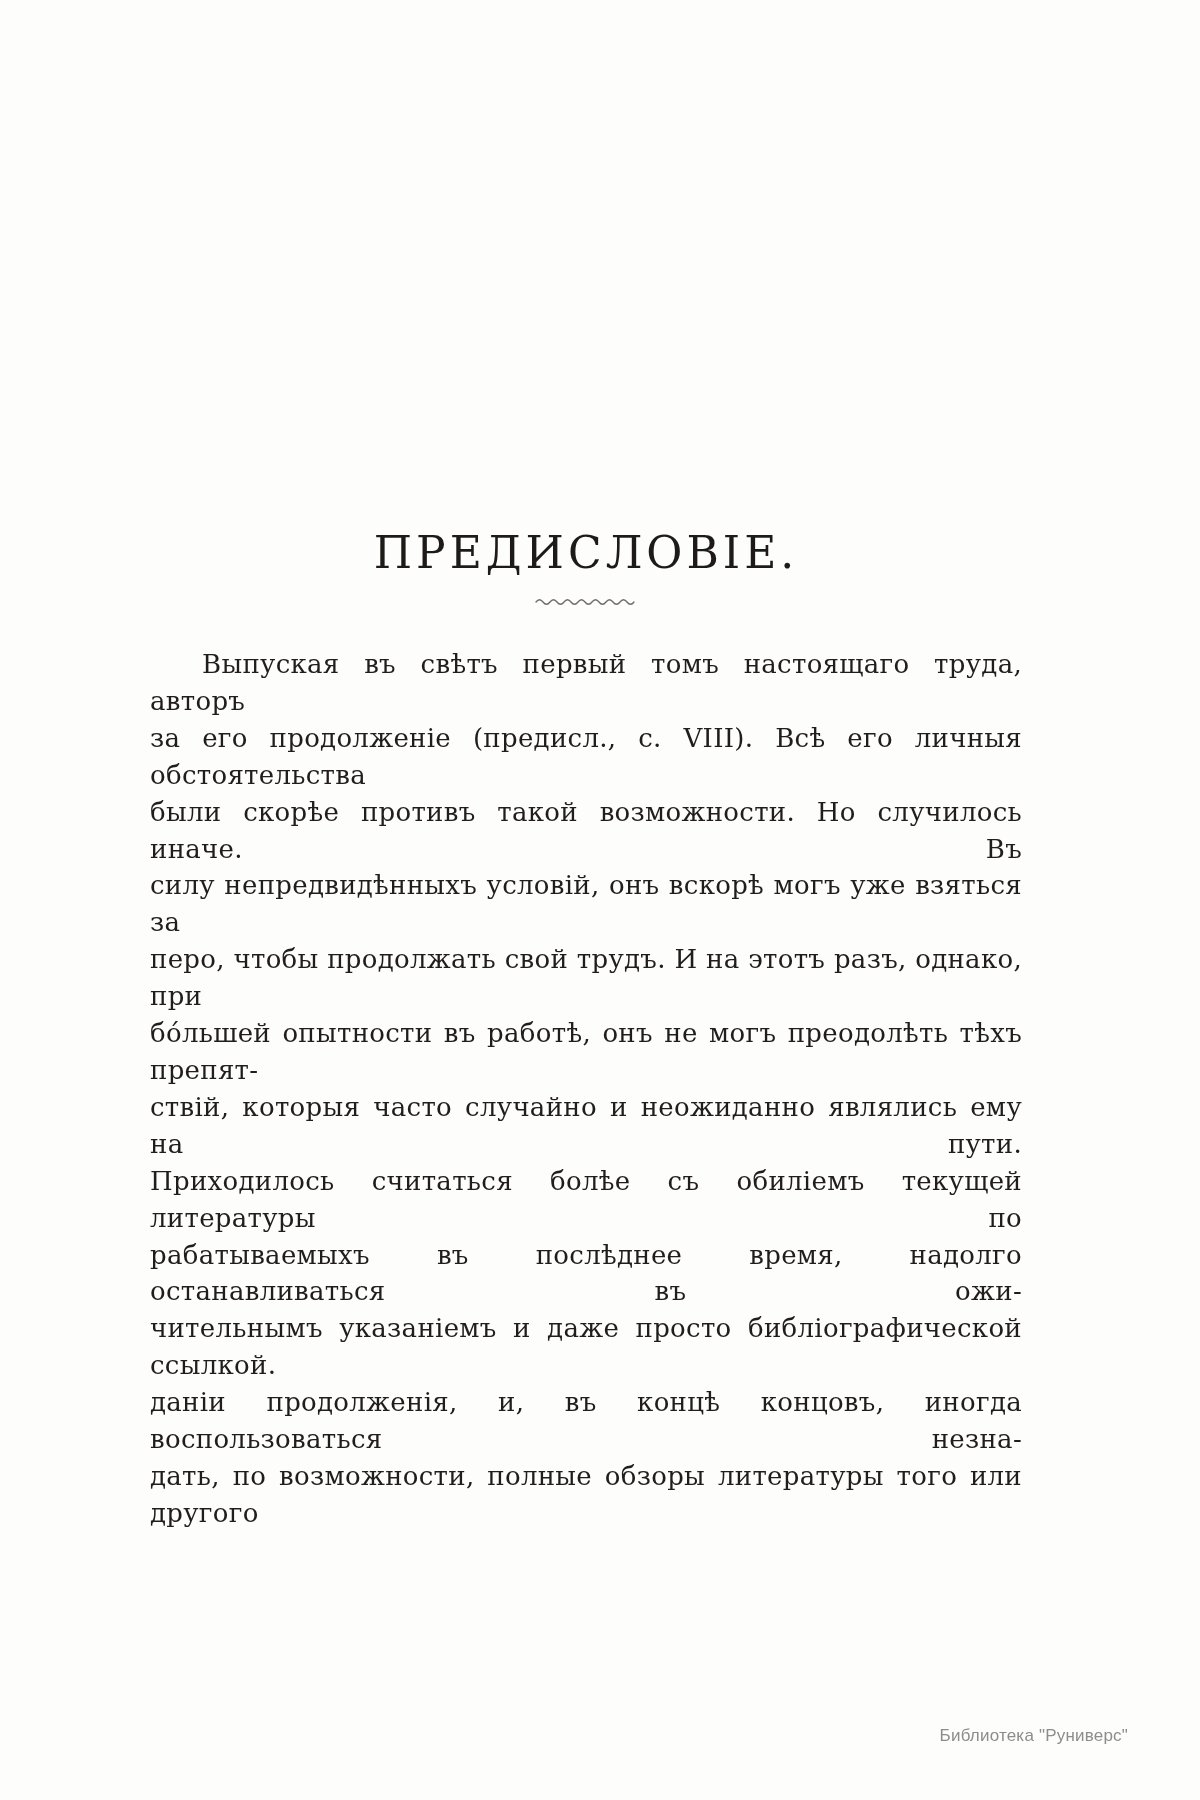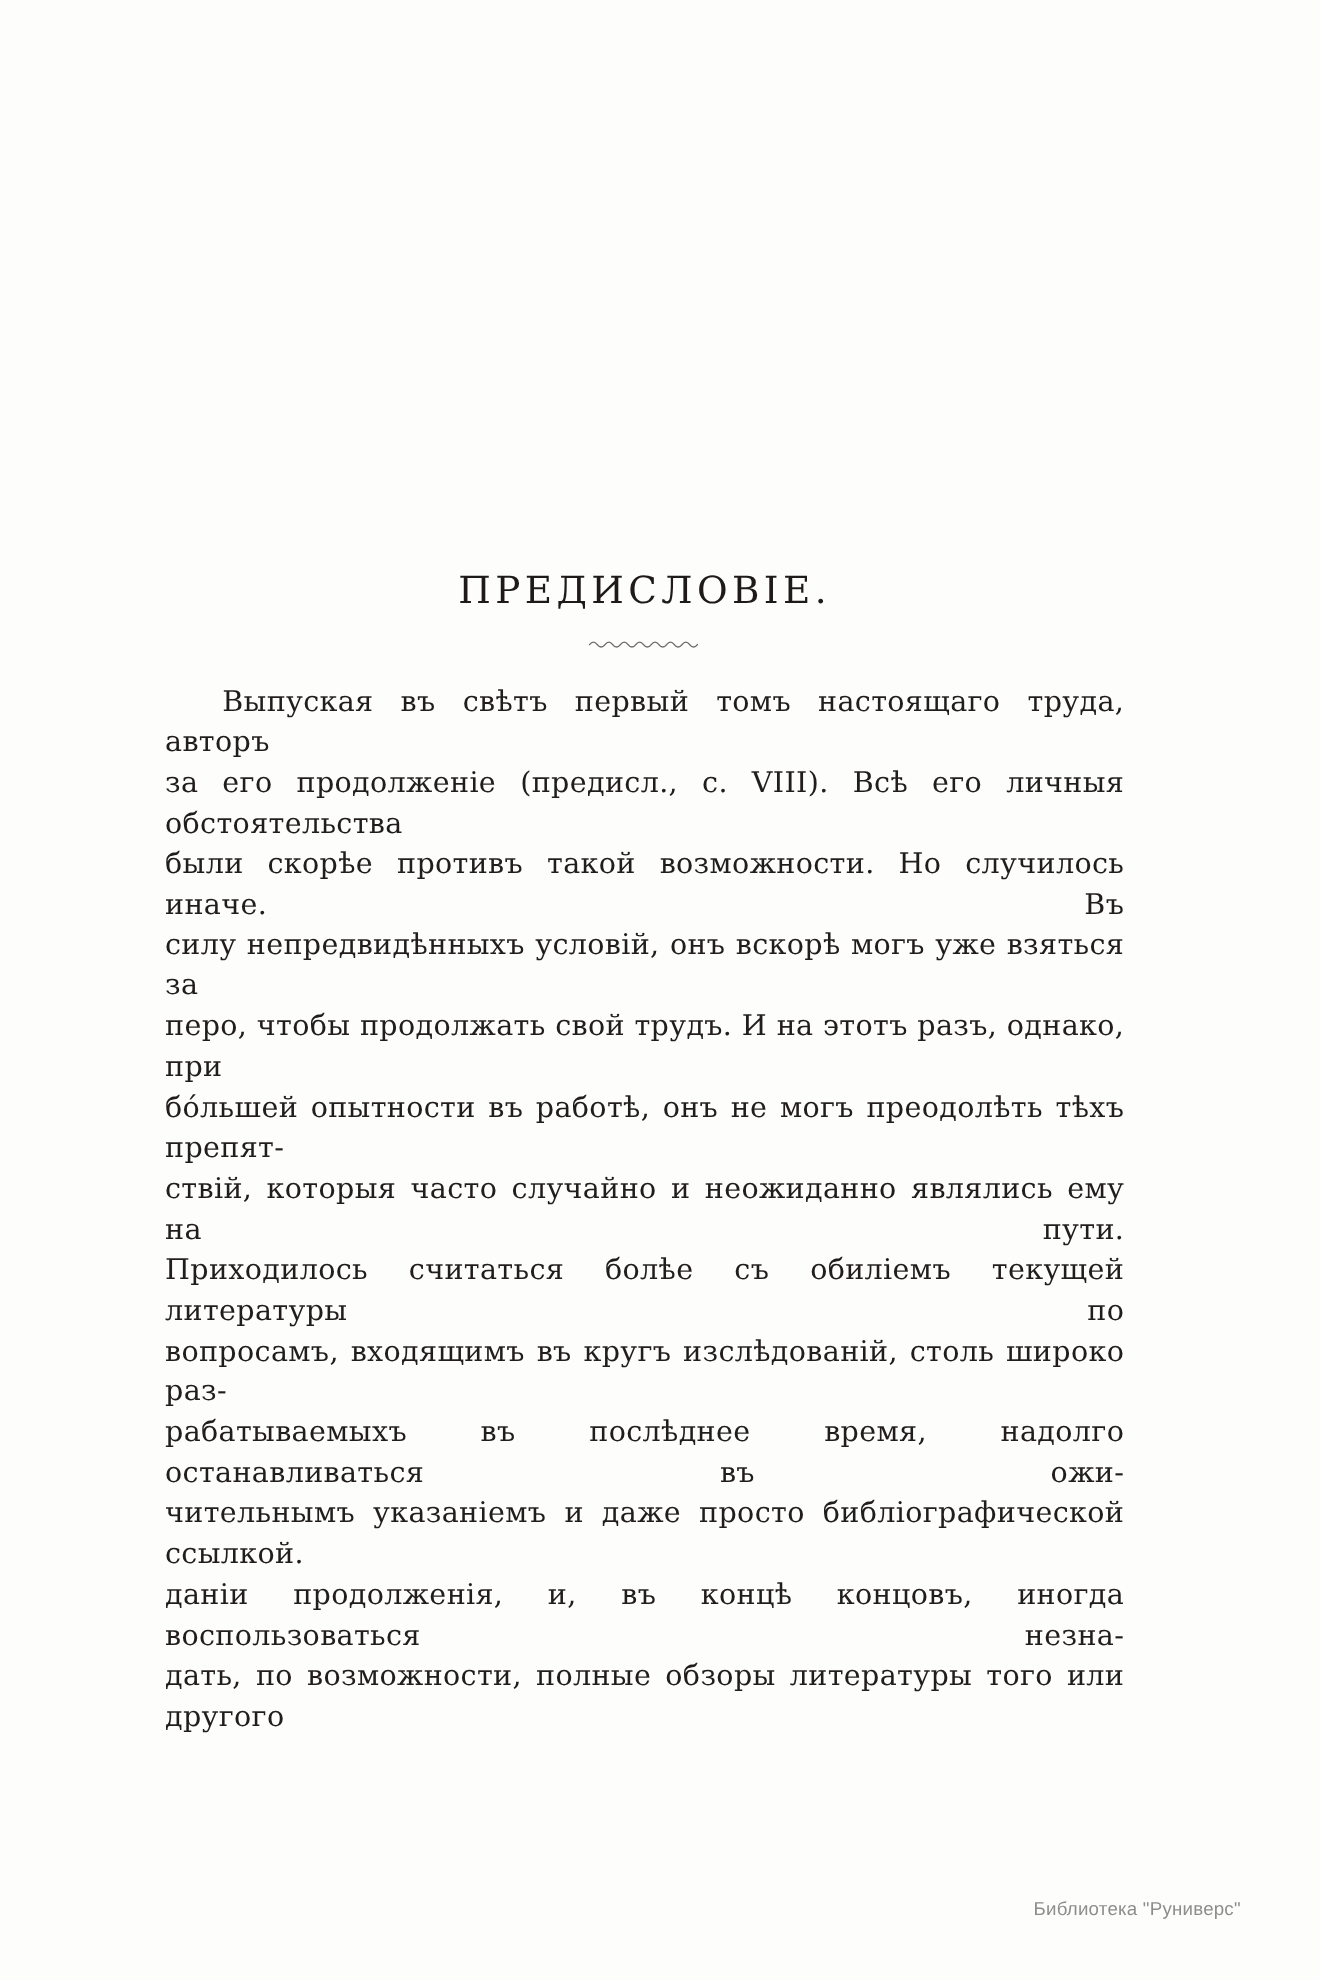--- a/index.html
+++ b/index.html
@@ -16,37 +16,37 @@
     font-family: "DejaVu Serif", "Liberation Serif", serif;
     color: #211d1a;
   }
   .text-column {
     position: absolute;
     left: 150px;
     top: 520px;
     width: 872px;
   }
   .title {
-    margin: 0;
-    font-size: 34px;
+    margin: 16px;
+    font-size: 44px;
     font-weight: normal;
     line-height: 34px;
     text-align: center;
     letter-spacing: 4px;
     color: #1d1a17;
   }
   .ornament {
     margin-top: 26px;
     text-align: center;
     height: 10px;
     line-height: 10px;
   }
   .ornament svg { vertical-align: top; }
   .body {
-    margin-top: 30px;
+    margin-top: 40px;
   }
   .body p.line {
     margin: 0;
     font-size: 26px;
     line-height: 36.9px;
     letter-spacing: 0.3px;
     text-align: justify;
     text-align-last: justify;
     white-space: normal;
   }
@@ -86,21 +86,20 @@
         <p class="line">силу непредвидѣнныхъ условій, онъ вскорѣ могъ уже взяться за</p>
 
         <p class="line">перо, чтобы продолжать свой трудъ. И на этотъ разъ, однако, при</p>
 
         <p class="line">бо́льшей опытности въ работѣ, онъ не могъ преодолѣть тѣхъ препят-</p>
 
         <p class="line">ствій, которыя часто случайно и неожиданно являлись ему на пути.</p>
 
         <p class="line">Приходилось считаться болѣе съ обиліемъ текущей литературы по</p>
 
-        <p class="line">вопросамъ, входящимъ въ кругъ изслѣдованій, столь широко раз-</p>
 
         <p class="line">рабатываемыхъ въ послѣднее время, надолго останавливаться въ ожи-</p>
 
         <p class="line">чительнымъ указаніемъ и даже просто библіографической ссылкой.</p>
 
         <p class="line">даніи продолженія, и, въ концѣ концовъ, иногда воспользоваться незна-</p>
 
 
         <p class="line">дать, по возможности, полные обзоры литературы того или другого</p>
 

